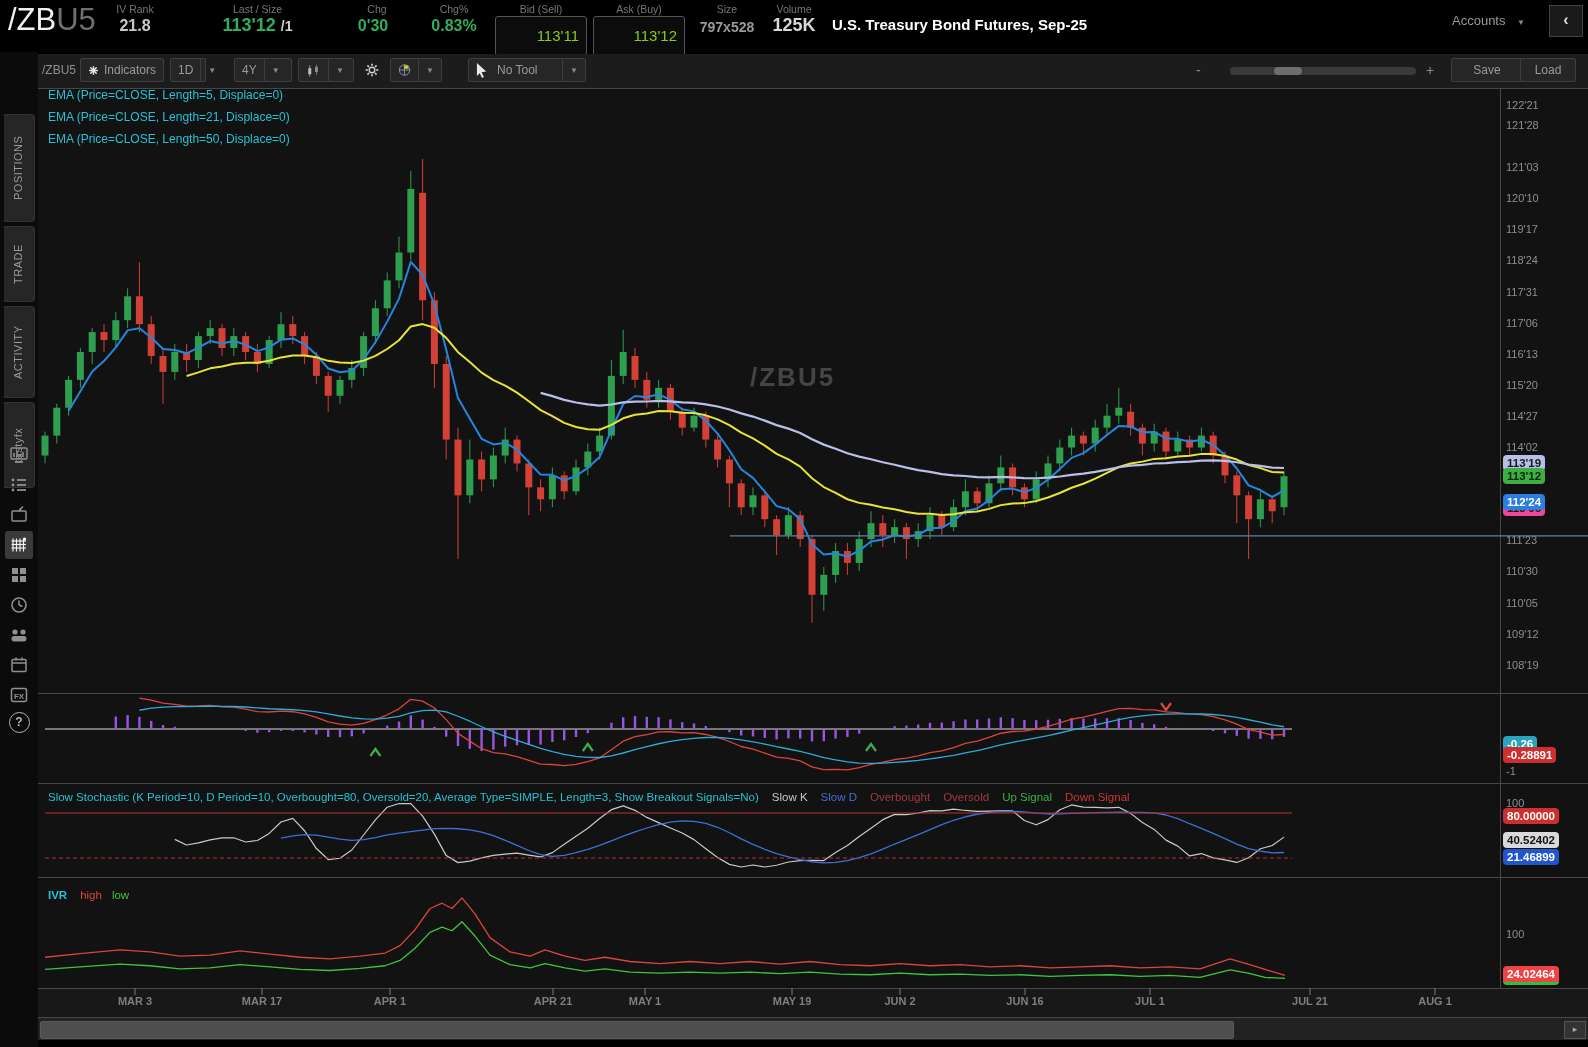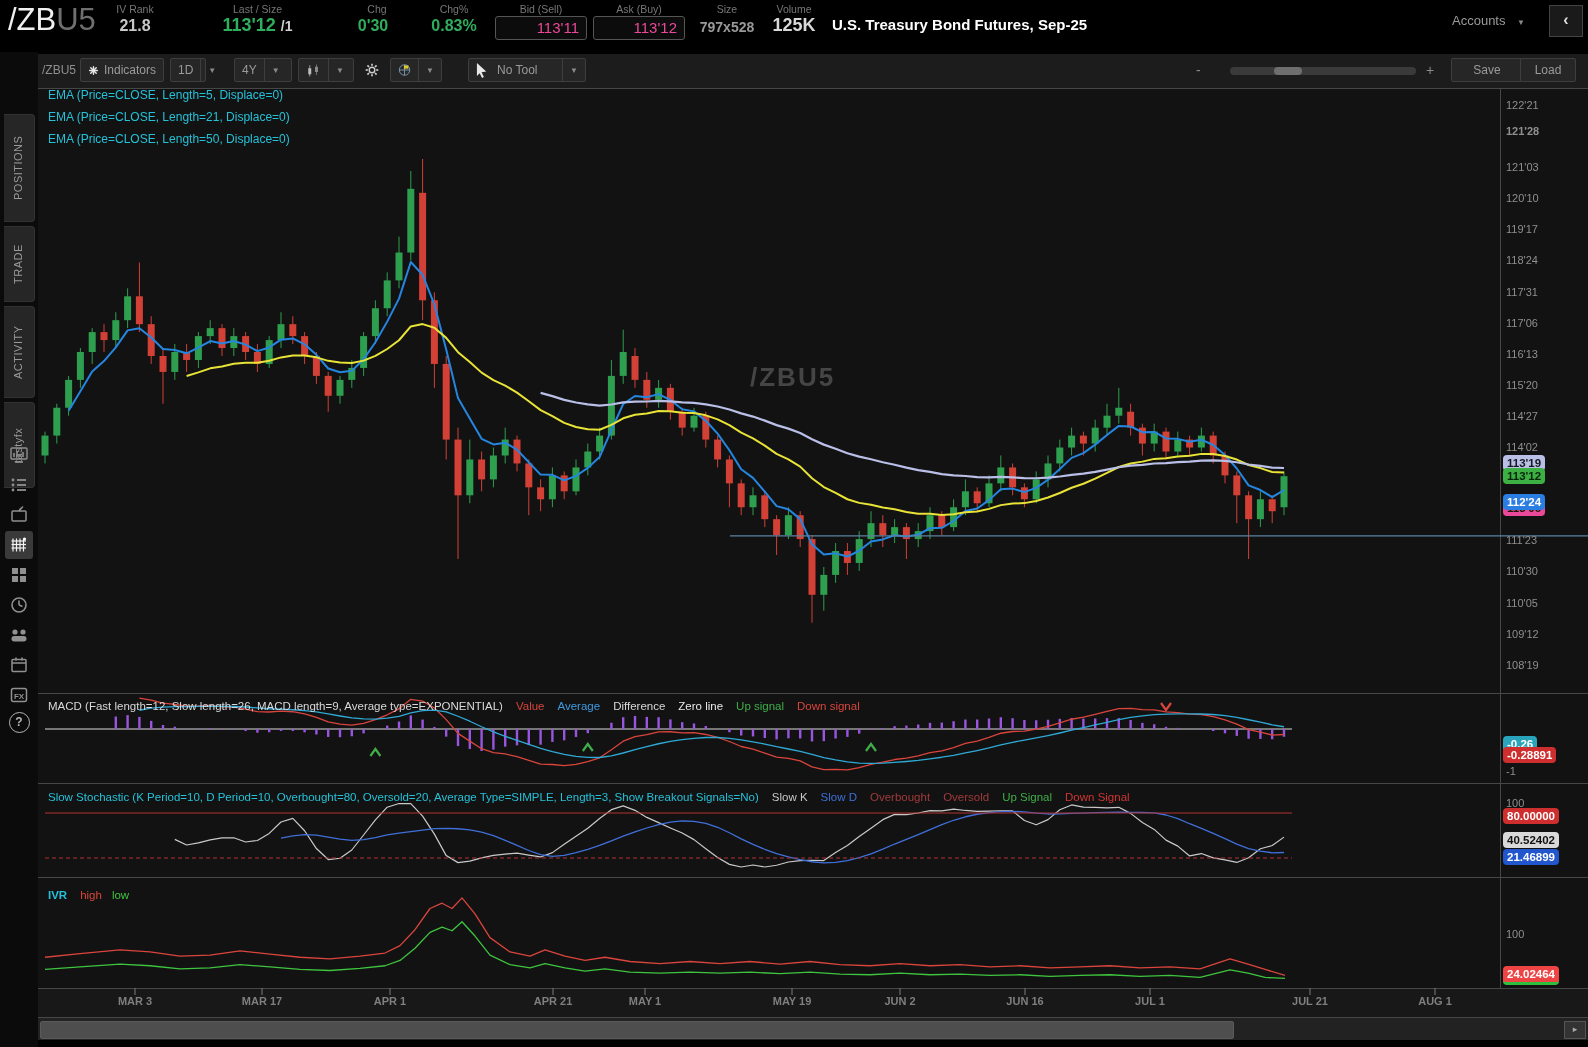--- a/index.html
+++ b/index.html
@@ -4,21 +4,21 @@
 <style>
   html,body{margin:0;padding:0;background:#000;width:1588px;height:1047px;overflow:hidden;
     font-family:"Liberation Sans","DejaVu Sans",sans-serif;-webkit-font-smoothing:antialiased;}
   #app{position:relative;width:1588px;height:1047px;background:#000;}
   
   #header{position:absolute;left:0;top:0;width:1588px;height:52px;background:#000;}
   .hlabel{position:absolute;top:3px;font-size:10.5px;color:#777;text-align:center;}
   .hval{position:absolute;top:17px;font-size:16px;color:#c8c8c8;text-align:center;font-weight:bold;}
   .green{color:#2fae5d;}
   .qbox{position:absolute;top:16px;width:76px;height:22px;border:1px solid #555;border-radius:3px;
-    background:#0c0c0c;color:#ec4899;font-size:15px;line-height:22px;text-align:right;padding:0 7px;}
+    background:#0c0c0c;color:#84cc16;font-size:15px;line-height:22px;text-align:right;padding:8px 7px;}
   #symbol{position:absolute;left:8px;top:2px;font-size:31px;color:#f0f0f0;font-weight:400;}
   #symbol .sfx{color:#6f6f6f;}
   #prod-title{position:absolute;left:832px;top:16px;font-size:15px;color:#fff;font-weight:bold;}
   #accounts{position:absolute;left:1452px;top:13px;color:#9a9a9a;font-size:13px;}
   #collapse-btn{position:absolute;left:1549px;top:5px;width:32px;height:30px;border:1px solid #444;
     background:#1a1a1a;color:#ddd;text-align:center;line-height:28px;font-size:16px;font-weight:bold;}
   
   #toolbar{position:absolute;left:38px;top:54px;width:1550px;height:34px;background:#1c1c1c;
     border-bottom:1px solid #4a4a4a;}
   #toolbar .tsym{position:absolute;left:4px;top:9px;color:#8f8f8f;font-size:12px;}
@@ -638,51 +638,40 @@
       <line x1="1025" y1="988" x2="1025" y2="995" stroke="#7a7a7a" stroke-width="1"></line>
       <line x1="1150" y1="988" x2="1150" y2="995" stroke="#7a7a7a" stroke-width="1"></line>
       <line x1="1310" y1="988" x2="1310" y2="995" stroke="#7a7a7a" stroke-width="1"></line>
       <line x1="1435" y1="988" x2="1435" y2="995" stroke="#7a7a7a" stroke-width="1"></line>
     </svg>
 
   <div id="overlay">
     <div class="emalab" style="top:88px;">EMA (Price=CLOSE, Length=5, Displace=0)</div>
     <div class="emalab" style="top:110px;">EMA (Price=CLOSE, Length=21, Displace=0)</div>
     <div class="emalab" style="top:132px;">EMA (Price=CLOSE, Length=50, Displace=0)</div>
-    <div class="prow" style="top:700px;">
-      <span style="color:#d8d8d8;">MACD (Fast length=12, Slow length=26, MACD length=9, Average type=EXPONENTIAL)</span>
-      <span id="macd-legend" style="display:flex;gap:13px;">
-          <span style="color: rgb(217, 69, 60);">Value</span>
-          <span style="color: rgb(63, 155, 224);">Average</span>
-          <span style="color: rgb(216, 216, 216);">Difference</span>
-          <span style="color: rgb(232, 232, 232);">Zero line</span>
-          <span style="color: rgb(63, 174, 73);">Up signal</span>
-          <span style="color: rgb(217, 69, 60);">Down signal</span>
-        </span>
-    </div>
     <div class="prow" style="top:791px;">
       <span style="color:#25c1d8;">Slow Stochastic (K Period=10, D Period=10, Overbought=80, Oversold=20, Average Type=SIMPLE, Length=3, Show Breakout Signals=No)</span>
       <span id="stoch-legend" style="display:flex;gap:13px;">
           <span style="color: rgb(200, 200, 200);">Slow K</span>
           <span style="color: rgb(63, 111, 216);">Slow D</span>
           <span style="color: rgb(160, 58, 58);">Overbought</span>
           <span style="color: rgb(160, 58, 58);">Oversold</span>
           <span style="color: rgb(63, 174, 73);">Up Signal</span>
           <span style="color: rgb(207, 52, 52);">Down Signal</span>
         </span>
     </div>
     <div class="prow" style="top:889px;">
       <span style="color:#25c1d8;font-weight:bold;">IVR</span>
       <span id="ivr-legend" style="display:flex;gap:10px;">
           <span style="color: rgb(217, 69, 60);">high</span>
           <span style="color: rgb(63, 196, 63);">low</span>
         </span>
     </div>
   <div class="rlabel" style="top: 99px;">122'21</div>
-      <div class="rlabel" style="top: 125px; font-weight: bold;">121'28</div>
+      <div class="rlabel" style="top: 119px;">121'28</div>
       <div class="rlabel" style="top: 161.188px;">121'03</div>
       <div class="rlabel" style="top: 192.281px;">120'10</div>
       <div class="rlabel" style="top: 223.375px;">119'17</div>
       <div class="rlabel" style="top: 254.469px;">118'24</div>
       <div class="rlabel" style="top: 285.562px;">117'31</div>
       <div class="rlabel" style="top: 316.656px;">117'06</div>
       <div class="rlabel" style="top: 347.75px;">116'13</div>
       <div class="rlabel" style="top: 378.844px;">115'20</div>
       <div class="rlabel" style="top: 409.938px;">114'27</div>
       <div class="rlabel" style="top: 441.031px;">114'02</div>

